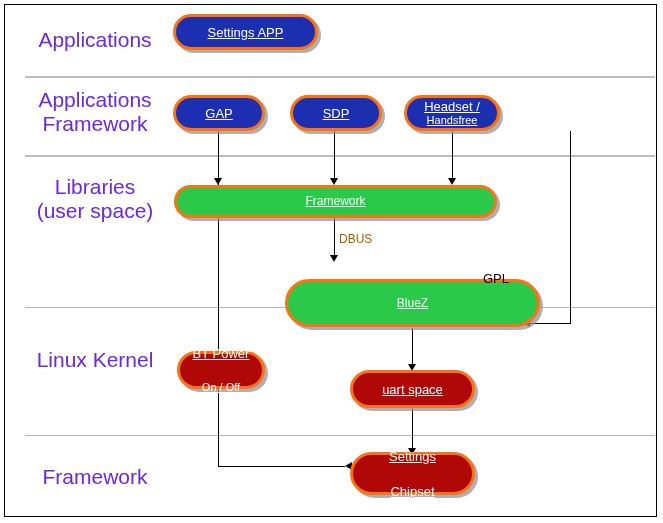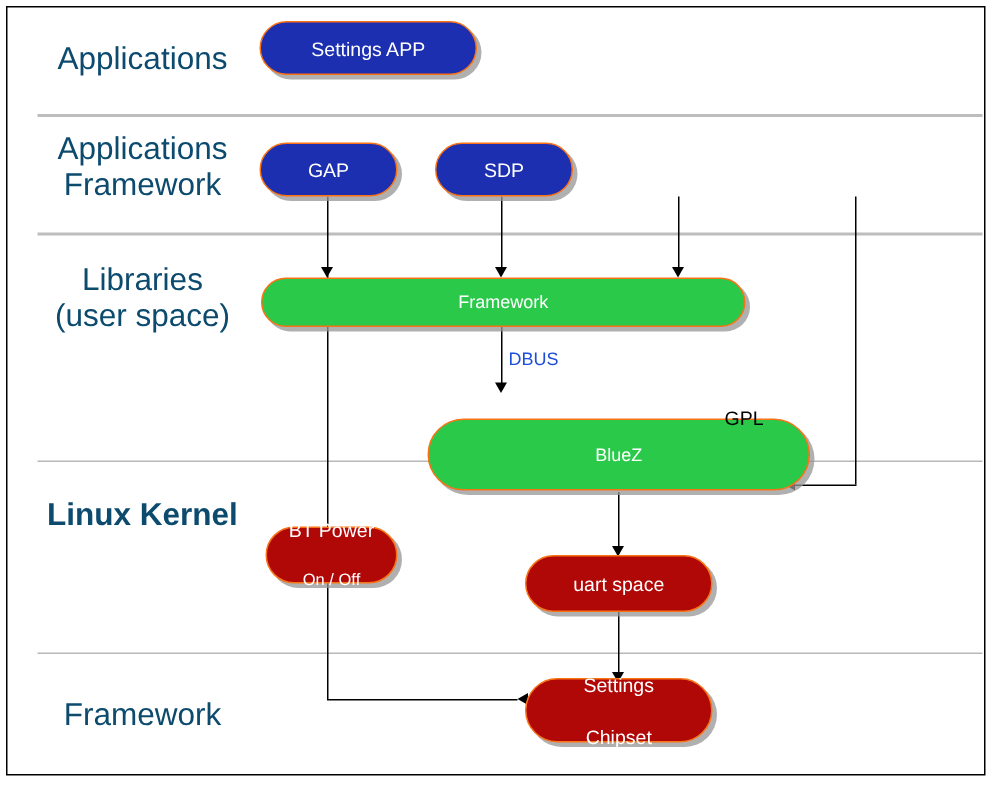--- a/index.html
+++ b/index.html
@@ -4,42 +4,42 @@
 <style>
   html,body{margin:0;padding:0;background:#ffffff;}
   body{width:663px;height:523px;font-family:"Liberation Sans",sans-serif;}
 
   #stage{position:relative;width:663px;height:523px;background:#ffffff;overflow:hidden;}
   #frame{position:absolute;left:4px;top:4px;width:653px;height:513px;border:1px solid #000;box-sizing:border-box;}
 
   .divider{position:absolute;height:2px;background:#bdbdbd;left:25px;width:630px;}
   .divider.thin{height:1px;background:#b8b8b8;}
 
-  .layer-label{position:absolute;color:#0c4a6e;font-size:21px;line-height:24px;text-align:center;letter-spacing:0px;white-space:pre-line;}
+  .layer-label{position:absolute;color:#6d28d9;font-size:21px;line-height:24px;text-align:center;letter-spacing:0px;white-space:pre-line;}
 
   
   .vline{position:absolute;width:1px;background:#000;}
   .hline{position:absolute;height:1px;background:#000;}
 
   .arrowhead{position:absolute;width:0;height:0;border-left:4px solid transparent;border-right:4px solid transparent;}
   .arrowhead.down{border-top:7px solid #000;}
   .arrowhead.left{width:0;height:0;border-top:4px solid transparent;border-bottom:4px solid transparent;border-right:7px solid #000;border-left:0;}
 
   
-  .node{position:absolute;box-sizing:border-box;border:1px solid #f97316;border-radius:999px;
+  .node{position:absolute;box-sizing:border-box;border:3px solid #f97316;border-radius:999px;
         display:flex;flex-direction:column;align-items:center;justify-content:center;
-        color:#ffffff;text-align:left;box-shadow:3px 3px 0 rgba(150,150,150,0.75);}
+        color:#ffffff;text-align:left;box-shadow:3px 3px 0 rgba(150,150,150,0.75);text-decoration:underline;}
   .node .l1{font-size:13px;line-height:15px;}
   .node .l2{font-size:11px;line-height:13px;}
   .node.blue{background:#1c2fb0;}
   .node.green{background:#2bc94a;}
   .node.red{background:#b00707;gap:20px;}
   .node.green .l1{font-size:12px;}
   .gpl{position:absolute;color:#000;font-size:13px;}
-  .edgelabel{position:absolute;color:#1d4ed8;font-size:12px;text-align:right;}
+  .edgelabel{position:absolute;color:#a16207;font-size:12px;text-align:right;}
 </style>
 </head>
 <body>
 
 <div id="stage">
   <div id="frame"></div>
 
   <div class="divider" style="top:76px;"></div>
   <div class="divider" style="top:155px;"></div>
   <div class="divider thin" style="top:307px;"></div>
@@ -68,36 +68,40 @@
   <div class="arrowhead down" style="left:408px;top:364px;"></div>
 
   <div class="vline" style="left:412px;top:408px;height:45px;"></div>
   <div class="arrowhead down" style="left:408px;top:448px;"></div>
 
   <div class="layer-label" style="left:20px;top:28px;width:150px;">Applications</div>
   <div class="layer-label" style="left:20px;top:88px;width:150px;">Applications
 Framework</div>
   <div class="layer-label" style="left:20px;top:175px;width:150px;">Libraries
 (user space)</div>
-  <div class="layer-label" style="left:20px;top:332px;width:150px;font-weight:bold;">Linux Kernel</div>
+  <div class="layer-label" style="left:20px;top:348px;width:150px;">Linux Kernel</div>
   <div class="layer-label" style="left:20px;top:465px;width:150px;">Framework</div>
 
   <div class="node blue" style="left:173px;top:14px;width:145px;height:36px;">
     <span class="l1">Settings APP</span>
   </div>
 
 
   <div class="node blue" style="left:173px;top:95px;width:92px;height:36px;">
     <span class="l1">GAP</span>
   </div>
 
   <div class="node blue" style="left:290px;top:95px;width:92px;height:36px;">
     <span class="l1">SDP</span>
   </div>
 
+  <div class="node blue" style="left:404px;top:95px;width:96px;height:36px;">
+    <span class="l1">Headset /</span>
+    <span class="l2">Handsfree</span>
+  </div>
 
 
   <div class="node green" style="left:174px;top:185px;width:323px;height:33px;">
     <span class="l1">Framework</span>
   </div>
 
   <div class="node green" style="left:285px;top:279px;width:255px;height:48px;">
     <span class="l1">BlueZ</span>
   </div>
   <div class="gpl" style="left:483px;top:271px;">GPL</div>

